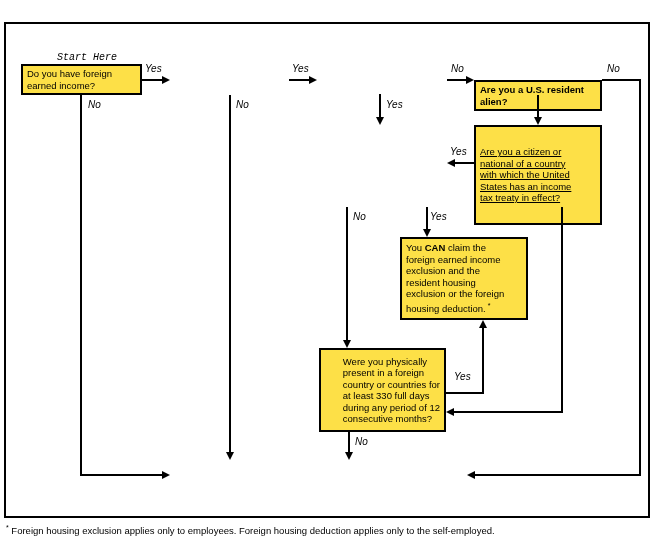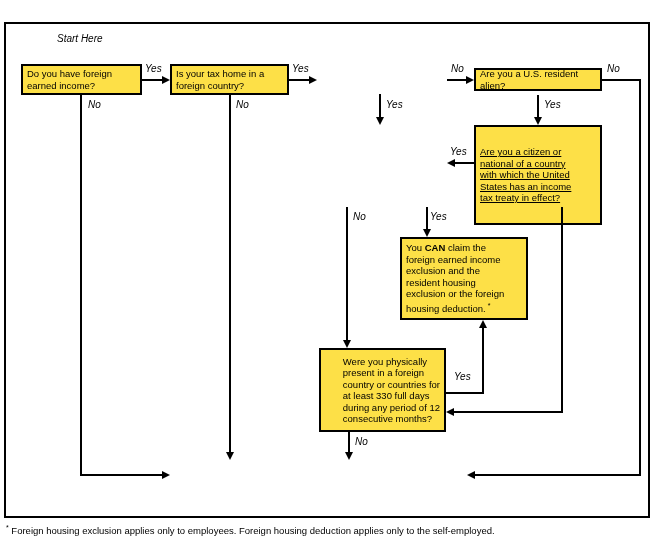--- a/index.html
+++ b/index.html
@@ -24,45 +24,41 @@
   .footnote{position:absolute;left:6px;top:524px;font-size:9.5px;white-space:nowrap;}
 </style>
 </head>
 <body>
 
 <div class="stage">
 
 
   <div class="frame"></div>
 
-  <div class="lbl" style="left:57px;top:33px;">Start Here</div>
+  <div class="lbl" style="left:57px;top:52px;font-family:Liberation Mono, monospace;">Start Here</div>
   <div class="lbl" style="left:145px;top:63px;">Yes</div>
   <div class="lbl" style="left:292px;top:63px;">Yes</div>
   <div class="lbl" style="left:451px;top:63px;">No</div>
   <div class="lbl" style="left:607px;top:63px;">No</div>
   <div class="lbl" style="left:88px;top:99px;">No</div>
   <div class="lbl" style="left:236px;top:99px;">No</div>
   <div class="lbl" style="left:386px;top:99px;">Yes</div>
   <div class="lbl" style="left:544px;top:99px;">Yes</div>
   <div class="lbl" style="left:450px;top:146px;">Yes</div>
   <div class="lbl" style="left:353px;top:211px;">No</div>
   <div class="lbl" style="left:430px;top:211px;">Yes</div>
   <div class="lbl" style="left:567px;top:211px;">No</div>
   <div class="lbl" style="left:454px;top:371px;">Yes</div>
   <div class="lbl" style="left:355px;top:436px;">No</div>
 
   <div class="box" style="left:21px;top:64px;width:121px;height:31px;">
       <span class="txt">Do you have foreign
 earned income?</span>
     </div>
-  <div class="box" style="left:170px;top:64px;width:119px;height:31px;">
-      <span class="txt">Is your tax home in a
-foreign country?</span>
-    </div>
-  <div class="box" style="left:474px;top:68px;width:128px;height:23px;">
+  <div class="box" style="left:474px;top:80px;width:128px;height:31px;font-weight:bold;">
       <span class="txt">Are you a U.S. resident
 alien?</span>
     </div>
   <div class="box" style="left:474px;top:125px;width:128px;height:100px;text-decoration:underline;">
       <span class="txt">Are you a citizen or
 national of a country
 with which the United
 States has an income
 tax treaty in effect?</span>
     </div>

